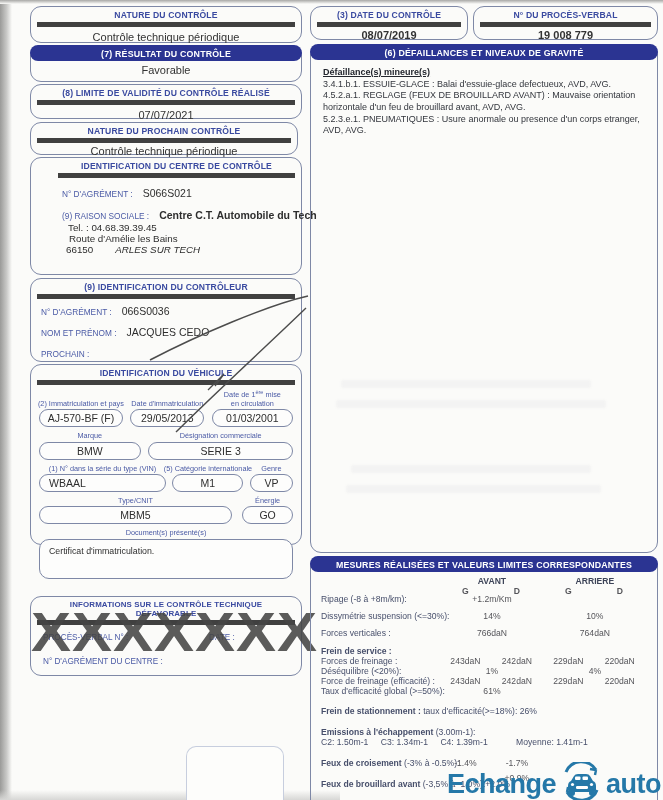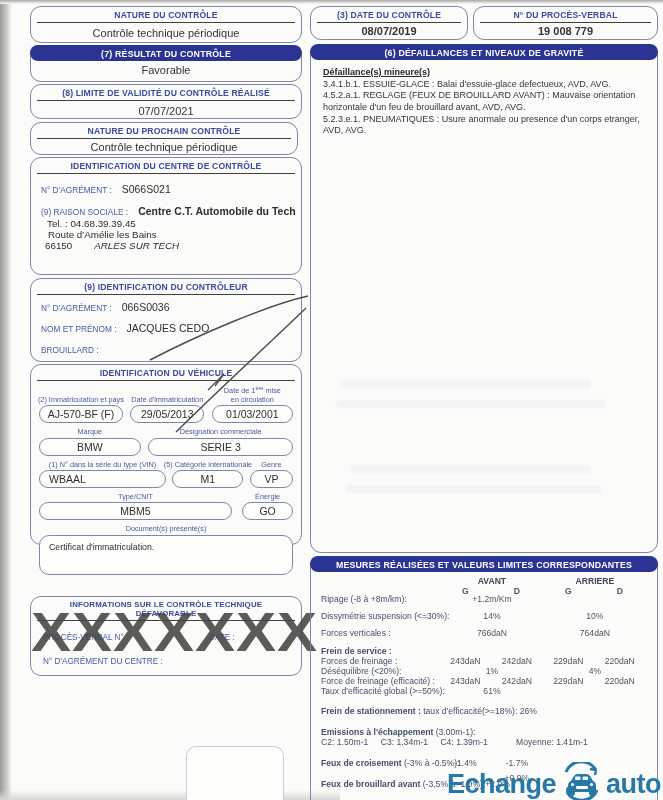--- a/index.html
+++ b/index.html
@@ -8,21 +8,21 @@
   .page { position:relative; width:663px; height:800px; background:#fbfbf9; }
   .scan-edge-left { position:absolute; left:0; top:0; width:12px; height:800px;
      background:linear-gradient(to right,#9a9a98,#c9c9c7 55%,#fbfbf9); }
   .scan-edge-top { position:absolute; left:0; top:0; width:663px; height:4px;
      background:linear-gradient(to bottom,#a8a8a6,#fbfbf9); }
   .scan-edge-bottom { position:absolute; left:0; bottom:0; width:340px; height:10px;
      background:linear-gradient(to top,#d7d7d5,rgba(251,251,249,0)); }
 
   .box { position:absolute; border:1.3px solid #7e88a6; border-radius:11px; background:transparent; }
   .hdr { font-size:8.6px; font-weight:bold; color:#3a4aa0; text-align:center;
-     padding:3px 4px 2px; letter-spacing:.15px; border-bottom:1px solid #404040; margin:0 6px; }
+     padding:3px 4px 2px; letter-spacing:.15px; border-bottom:5px solid #404040; margin:0 6px; }
   .hdr-filled { background:#2b3492; color:#ffffff; font-size:8.8px; font-weight:bold;
      text-align:center; padding:3.5px 0 2.5px; border-radius:9px; margin:-1px; letter-spacing:.2px; }
   .val { text-align:center; font-size:11px; color:#333333; padding-top:4px; }
 
   .fieldline { display:flex; align-items:baseline; padding:0 0 0 10px; }
   .flabel { font-size:8.3px; color:#4a5aa5; white-space:nowrap; }
   .fvalue { font-size:10.5px; color:#2e2e2e; margin-left:10px; white-space:nowrap; }
   .bold { font-weight:bold; }
 
   
@@ -82,21 +82,21 @@
   <div class="box" style="left:30px; top:84px; width:272px; height:35px;">
     <div class="hdr">(8) LIMITE DE VALIDITÉ DU CONTRÔLE RÉALISÉ</div>
     <div class="val">07/07/2021</div>
   </div>
 
   <div class="box" style="left:30px; top:122px; width:268px; height:33px;">
     <div class="hdr">NATURE DU PROCHAIN CONTRÔLE</div>
     <div class="val" style="padding-top:2px;">Contrôle technique périodique</div>
   </div>
 
-  <div class="box" style="left:30px; top:157px; width:272px; height:118px;">
+  <div class="box" style="left:30px; top:157px; width:272px; height:118px;padding-left:21px;">
     <div class="hdr">IDENTIFICATION DU CENTRE DE CONTRÔLE</div>
     <div class="fieldline" style="margin-top:9px;">
       <span class="flabel">N° D'AGRÉMENT :</span>
       <span class="fvalue">S066S021</span>
     </div>
     <div class="fieldline" style="margin-top:10px;">
       <span class="flabel">(9) RAISON SOCIALE :</span>
       <span class="fvalue bold">Centre C.T. Automobile du Tech</span>
     </div>
     <div class="fieldline" style="padding-left:16px; margin-top:1px;">
@@ -115,21 +115,21 @@
     <div class="hdr">(9) IDENTIFICATION DU CONTRÔLEUR</div>
     <div class="fieldline" style="margin-top:6px;">
       <span class="flabel">N° D'AGRÉMENT :</span>
       <span class="fvalue">066S0036</span>
     </div>
     <div class="fieldline" style="margin-top:9px;">
       <span class="flabel">NOM ET PRÉNOM :</span>
       <span class="fvalue">JACQUES CEDO</span>
     </div>
     <div class="fieldline" style="margin-top:11px;">
-      <span class="flabel">BROUILLARD :</span>
+      <span class="flabel">PROCHAIN :</span>
     </div>
   </div>
 
   <div class="box" style="left:30px; top:364px; width:272px; height:181px;">
     <div class="hdr">IDENTIFICATION DU VÉHICULE</div>
     <div class="vrow" style="margin-top:4px;">
       <div class="vcell" style="width:33%;">
         <div class="vlabel">(2) Immatriculation et pays</div>
         <div class="pill">AJ-570-BF (F)</div>
       </div>

